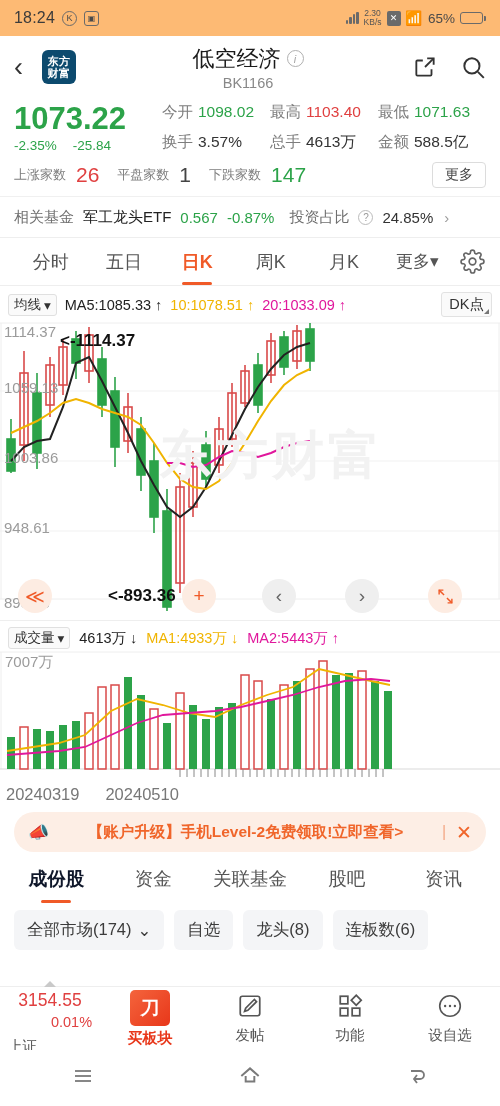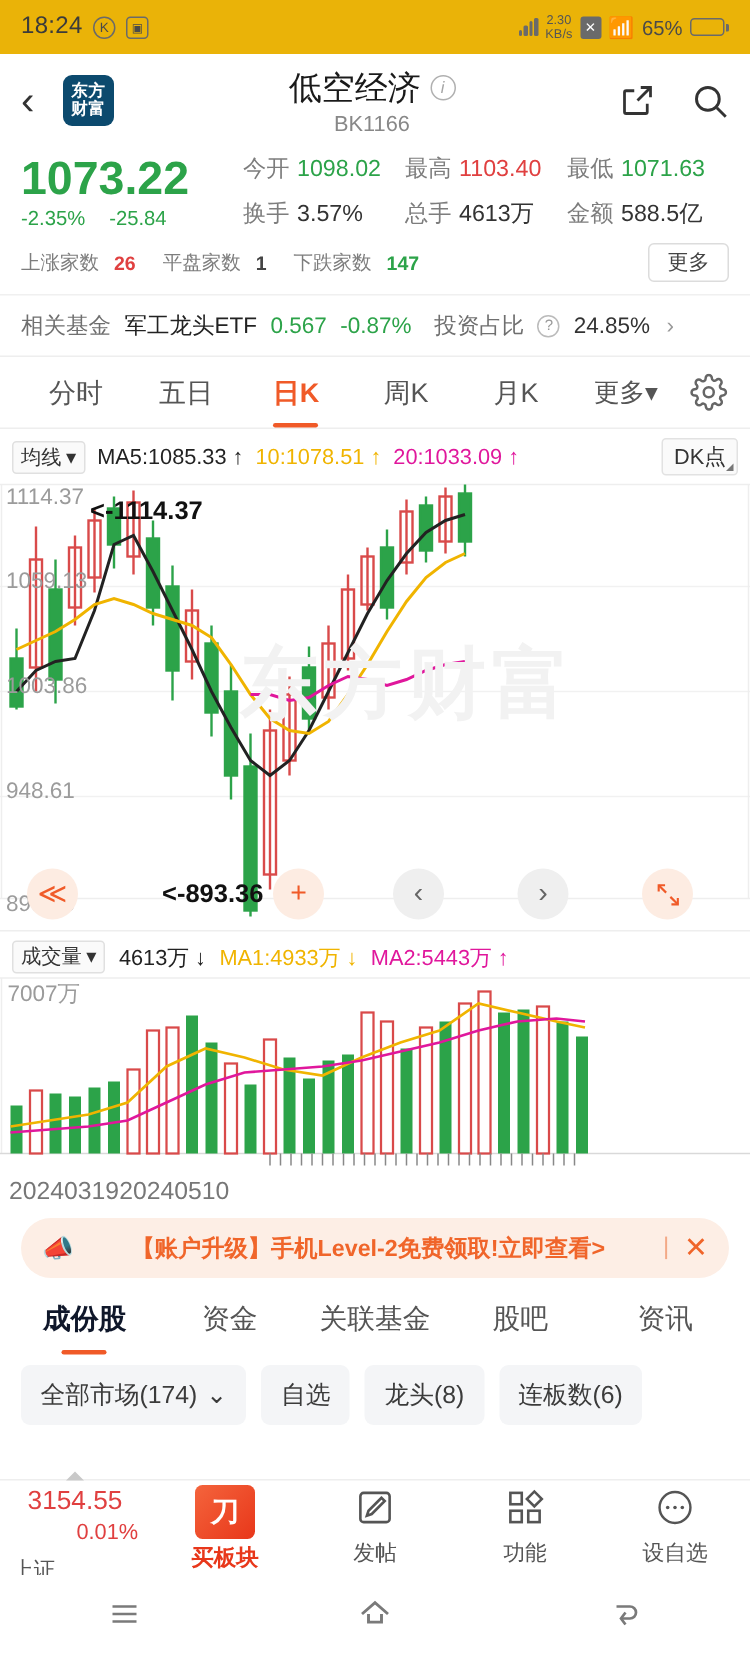--- a/index.html
+++ b/index.html
@@ -8,21 +8,21 @@
     font-family:"Liberation Sans","DejaVu Sans",sans-serif;
     background:#ffffff;
     color:#333;
     -webkit-font-smoothing:antialiased;
     position:relative;
     overflow:hidden;
   }
   
   .statusbar{
     height:36px; display:flex; align-items:center; justify-content:space-between;
-    padding:0 14px; background:#eab308; color:#4a4a4a; font-size:15px;
+    padding:0 14px; background:#fdba74; color:#4a4a4a; font-size:15px;
   }
   .sb-left{ display:flex; align-items:center; gap:7px; }
   .sb-time{ font-size:16px; color:#3b3b3b; letter-spacing:.2px;}
   .sb-ic{ width:16px;height:16px; display:inline-flex;align-items:center;justify-content:center;
           font-size:10px;color:#4a4a4a;}
   .sb-circle{border:1.4px solid #6a6a6a;border-radius:50%;width:15px;height:15px;font-size:9px;}
   .sb-box{border:1.4px solid #6a6a6a;border-radius:3px;width:15px;height:15px;font-size:8px;}
   .sb-right{ display:flex; align-items:center; gap:5px; font-size:13px;}
   .net-speed{ font-size:8.5px; line-height:1.05; text-align:center; color:#555;}
   .batt{ display:flex; align-items:center; }
@@ -59,21 +59,21 @@
   .chg{ font-size:13.5px; color:#2ca349; margin-top:3px; display:flex; gap:16px;}
   .qcol{ flex:1; }
   .q3{ display:flex; flex:1;}
   .qcell{ flex:1; font-size:15.5px; color:#555; white-space:nowrap;}
   .qcell .lbl{ color:#7d7d7d; margin-right:5px;}
   .qcell .val{ color:#333;}
   .green{ color:#2ca349 !important;}
   .red{ color:#e04040 !important;}
   .qline2{ display:flex; margin-top:9px;}
   .counts{ display:flex; align-items:center; font-size:13px; color:#7d7d7d; flex:1; gap:4px;}
-  .counts .num{ font-size:13px; margin:0 14px 0 6px;font-weight:bold;}
+  .counts .num{ font-size:21px; margin:0 14px 0 6px;}
   .more-btn{ border:1px solid #dcdcdc;border-radius:4px;padding:3px 12px;font-size:14px;
              color:#444;background:#fff;}
 
   
   .fundrow{ display:flex;align-items:center;gap:9px;padding:11px 14px 10px 14px;
             font-size:15px;border-top:1px solid #f0f0f0;border-bottom:1px solid #eee;margin-top:8px;}
   .fundrow .lbl{color:#6f6f6f;}
   .fundrow .nm{color:#222;}
   .fundrow .pctlbl{color:#6f6f6f;margin-left:6px;}
   .q-ic{width:15px;height:15px;border:1.2px solid #bbb;border-radius:50%;font-size:10px;color:#999;
@@ -109,21 +109,21 @@
   .round-btn{ position:absolute; width:34px;height:34px;border-radius:50%;
               display:flex;align-items:center;justify-content:center;font-size:19px;}
   .rb-grey{ background:#efefef; color:#666;}
   .rb-orange{ background:#fdece2; color:#f05a28;}
 
   
   .vol-bar{ display:flex;align-items:center;gap:9px;padding:6px 8px 2px 8px;font-size:14.5px;}
   .v1{color:#222;} .v2{color:#f0b400;} .v3{color:#e0179c;}
   .volwrap{ position:relative; height:132px; }
   .vol-lbl{ position:absolute; left:5px; top:2px; font-size:15px; color:#9b9b9b;}
-  .dates{ display:flex; padding:2px 6px 0 6px; font-size:16.5px; color:#777; }
+  .dates{ display:flex; padding:2px 6px 0 6px; font-size:16.5px; color:#777; gap:26px;}
 
   
   .banner{ margin:8px 14px 0 14px; background:#fdeee5; border-radius:20px; height:40px;
            display:flex;align-items:center;padding:0 14px;gap:10px;}
   .bn-txt{ flex:1; text-align:center; color:#f0652a; font-size:15.5px; font-weight:bold;}
   .bn-sep{ color:#f3a986;}
   .bn-x{ color:#f0652a; font-size:19px;}
   .megaphone{ color:#f0652a; font-size:17px; }
 
   

